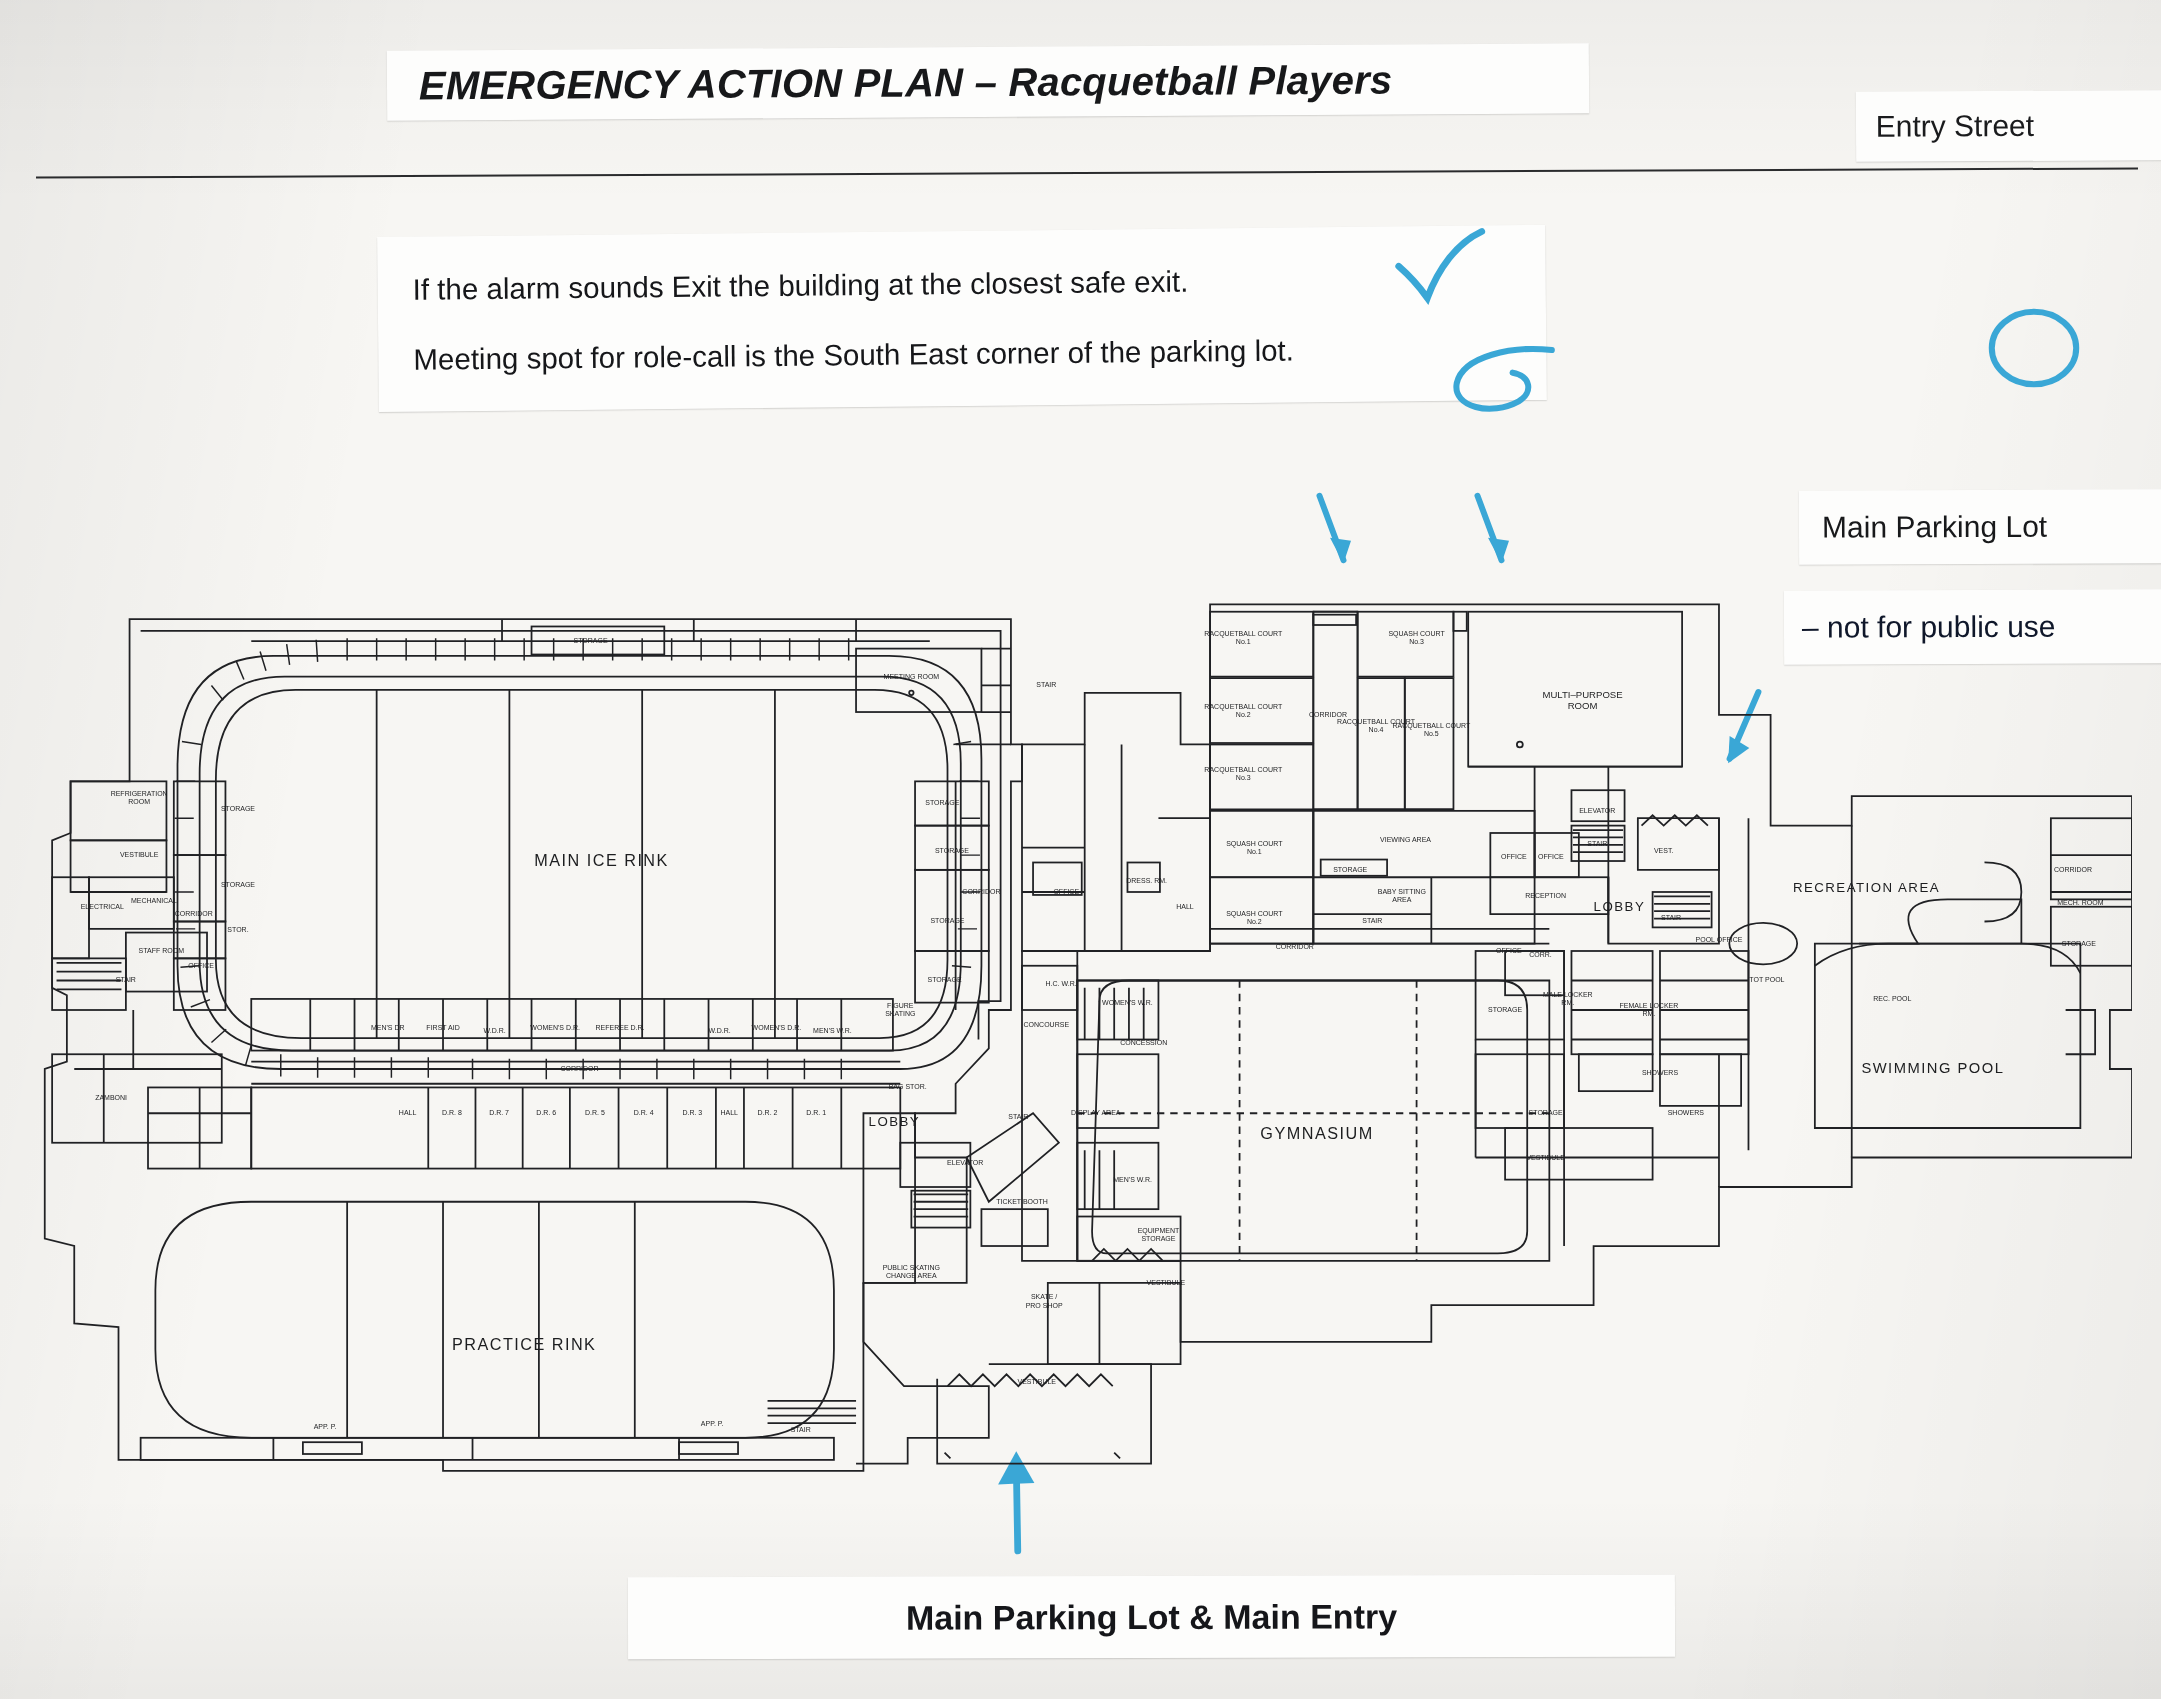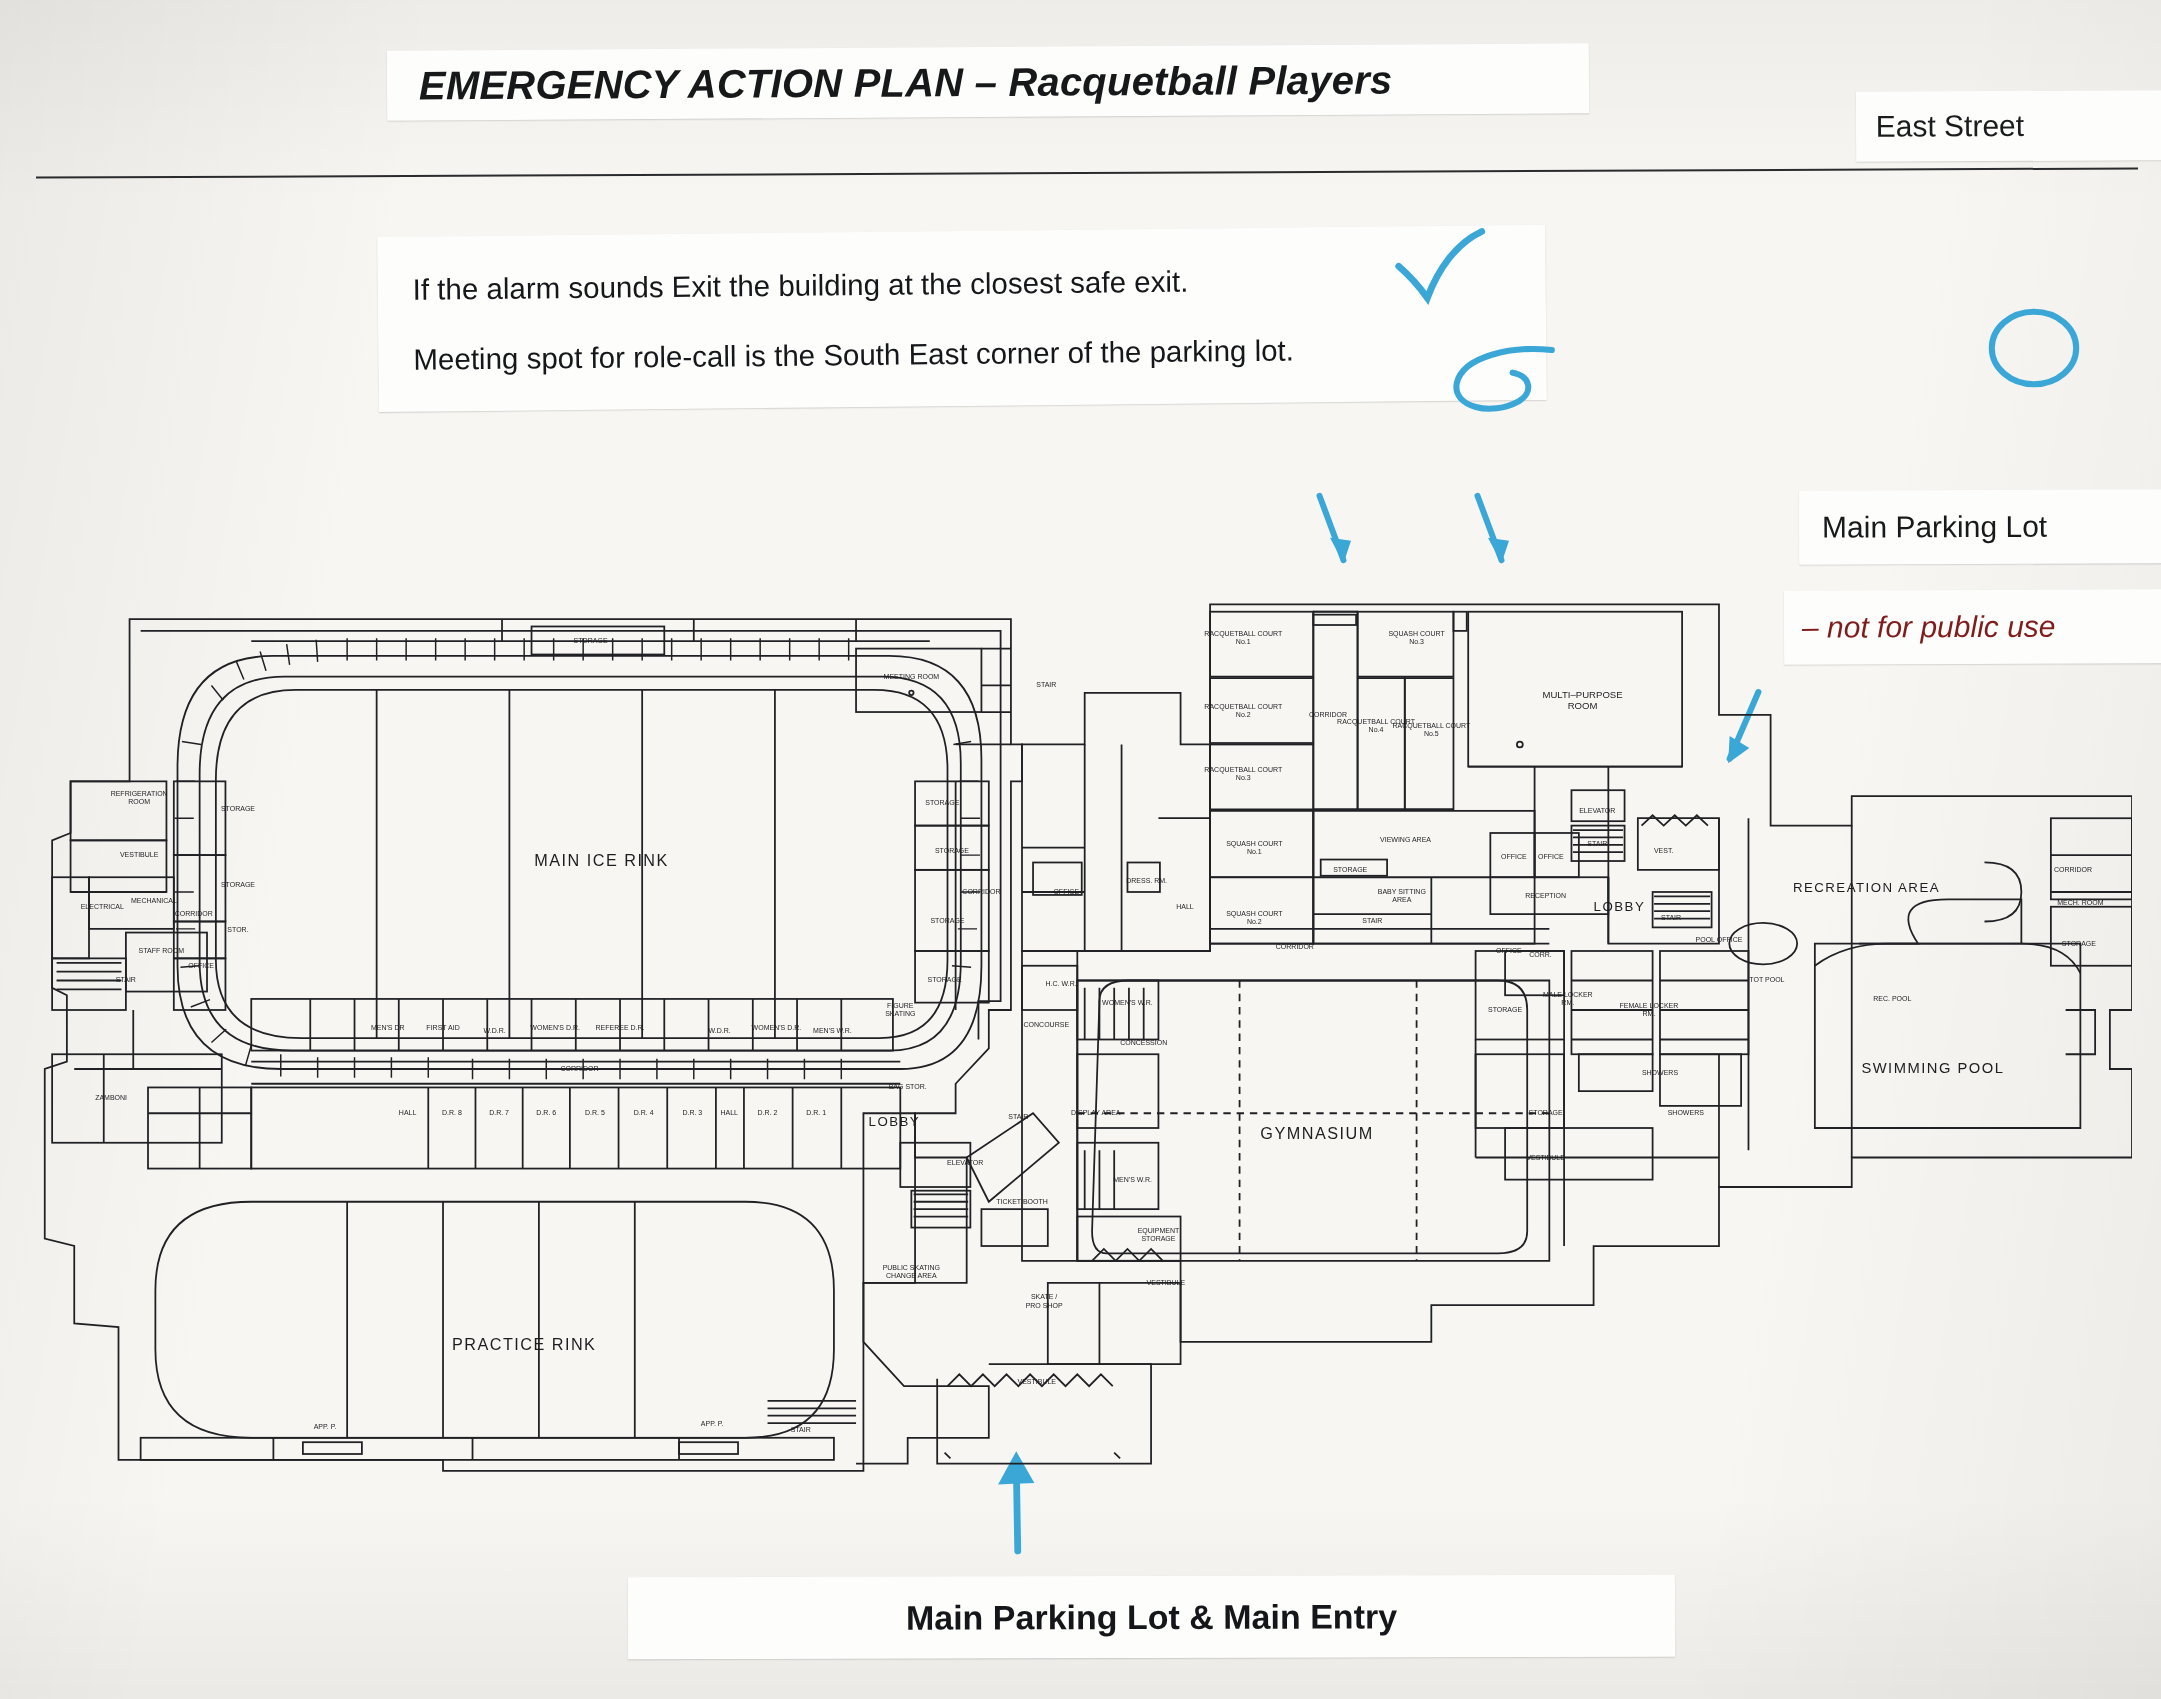--- a/index.html
+++ b/index.html
@@ -94,21 +94,21 @@
     transform: rotate(-0.2deg);
   }
   #rear-strip .t { font-size: 30px; color: #18191b; white-space: nowrap; }
 
   #public-strip {
     left: 1784px; top: 590px;
     width: 378px; height: 74px;
     padding-left: 18px;
     transform: rotate(-0.2deg);
   }
-  #public-strip .t { font-size: 30px; color: #7f1d1d; white-space: nowrap; font-style: italic; }
+  #public-strip .t { font-size: 30px; color: #0f172a; white-space: nowrap; }
 
   #bottom-strip {
     left: 628px; top: 1576px;
     width: 1047px; height: 82px;
     justify-content: center;
     transform: rotate(-0.15deg);
   }
   #bottom-strip .t {
     font-size: 34px;
     font-weight: bold;
@@ -146,21 +146,21 @@
 </head>
 <body>
 
 <div id="sheet">
 
   <div class="strip" id="title-strip">
     <span class="t">EMERGENCY ACTION PLAN – Racquetball Players</span>
   </div>
 
   <div class="strip" id="street-strip">
-    <span class="t">East Street</span>
+    <span class="t">Entry Street</span>
   </div>
 
   <div id="header-rule"></div>
 
   <div class="strip" id="instr-strip">
     <span class="line line1">If the alarm sounds Exit the building at the closest safe exit.</span>
     <span class="line line2">Meeting spot for role-call is the South East corner of the parking lot.</span>
   </div>
 
   <div class="strip" id="rear-strip">

